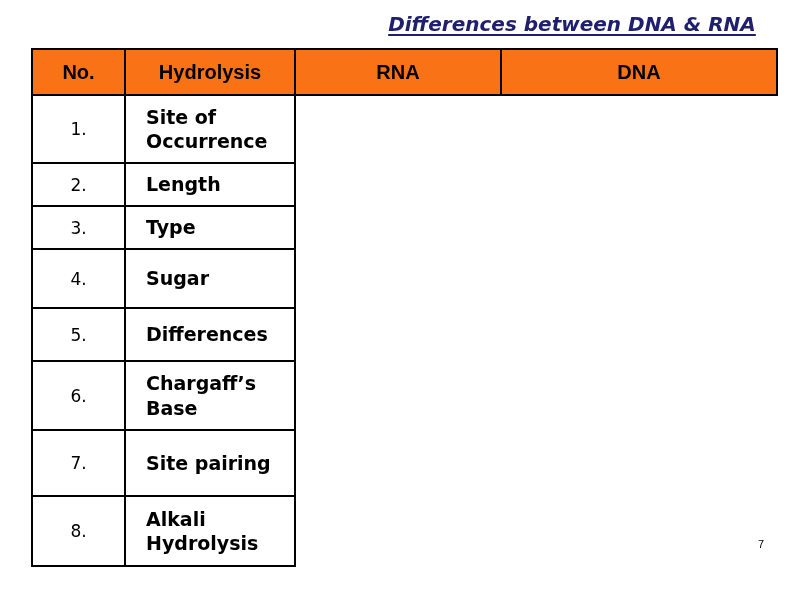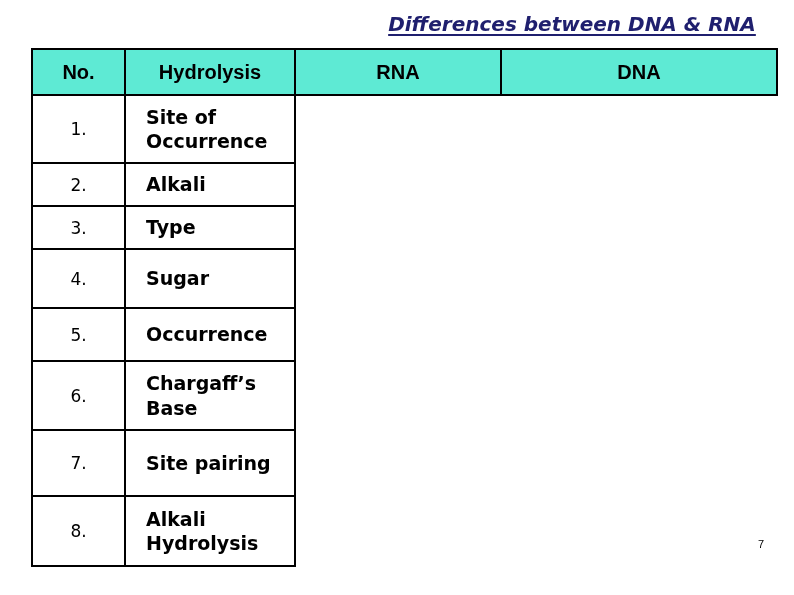--- a/index.html
+++ b/index.html
@@ -52,21 +52,21 @@
   
   #diff-table thead th {
     border: 2px solid #000000;
     height: 44px;
     padding: 0 4px;
     font-size: 20px;
     font-weight: bold;
     color: #000000;
     text-align: center;
     vertical-align: middle;
-    background: #5eead4;
+    background: #f97316;
     font-family: "Liberation Sans", "DejaVu Sans", sans-serif;
   }
 
   
   #diff-table tbody td.cell-no {
     border-left: 2px solid #000000;
     border-right: 2px solid #000000;
     border-bottom: 2px solid #000000;
     text-align: center;
     vertical-align: middle;
@@ -133,39 +133,39 @@
   </thead>
   <tbody>
     <tr class="r-tall">
       <td class="cell-no">1.</td>
       <td class="cell-char">Site of Occurrence</td>
       <td class="cell-blank"></td>
       <td class="cell-blank"></td>
     </tr>
     <tr class="r-std">
       <td class="cell-no">2.</td>
-      <td class="cell-char">Alkali</td>
+      <td class="cell-char">Length</td>
       <td class="cell-blank"></td>
       <td class="cell-blank"></td>
     </tr>
     <tr class="r-std">
       <td class="cell-no">3.</td>
       <td class="cell-char">Type</td>
       <td class="cell-blank"></td>
       <td class="cell-blank"></td>
     </tr>
     <tr class="r-mid">
       <td class="cell-no">4.</td>
       <td class="cell-char">Sugar</td>
       <td class="cell-blank"></td>
       <td class="cell-blank"></td>
     </tr>
     <tr class="r-mid2">
       <td class="cell-no">5.</td>
-      <td class="cell-char">Occurrence</td>
+      <td class="cell-char">Differences</td>
       <td class="cell-blank"></td>
       <td class="cell-blank"></td>
     </tr>
     <tr class="r-tall2">
       <td class="cell-no">6.</td>
       <td class="cell-char">Chargaff’s Base</td>
       <td class="cell-blank"></td>
       <td class="cell-blank"></td>
     </tr>
     <tr class="r-std2">

